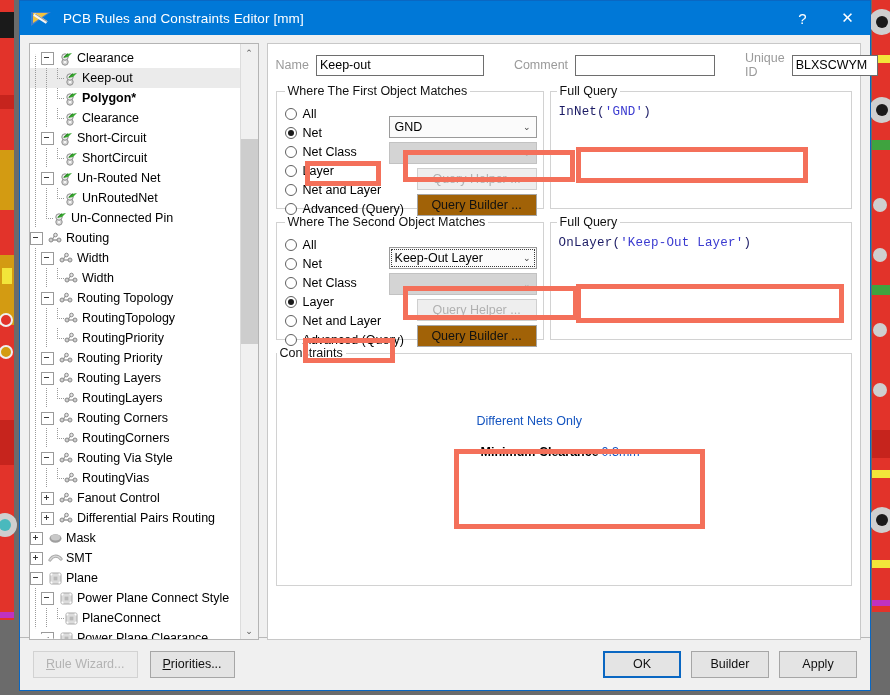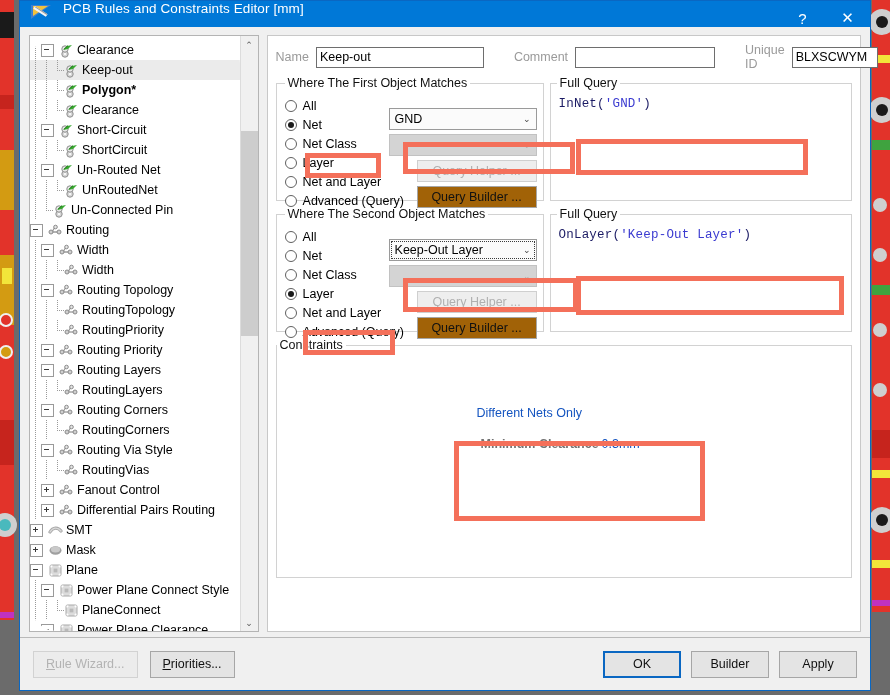--- a/index.html
+++ b/index.html
@@ -16,21 +16,21 @@
   #bg-right{right:0;width:32px;}
   .bg-canvas{position:absolute;top:0;left:0;}
 
   
   #dialog{
     position:absolute;left:19px;top:0;width:852px;height:691px;
     background:#f0f0f0;border:1px solid #0a67c2;
     box-sizing:border-box;display:flex;flex-direction:column;
   }
   #titlebar{
-    height:26px;background:#0078d7;color:#fff;display:flex;align-items:flex-start;
+    height:34px;background:#0078d7;color:#fff;display:flex;align-items:center;
     flex:0 0 auto;position:relative;
   }
   #titlebar .tb-icon{width:26px;height:20px;margin-left:9px;margin-right:8px;position:relative;}
   #titlebar .tb-title{font-size:13.5px;letter-spacing:.1px;}
   .tb-btns{position:absolute;right:0;top:0;height:34px;display:flex;}
   .tb-btn{width:45px;height:34px;display:flex;align-items:center;justify-content:center;
     color:#fff;font-size:15px;cursor:default;}
 
   #body{flex:1 1 auto;position:relative;padding:8px 9px 0 9px;display:flex;gap:8px;min-height:0;}
 
@@ -102,21 +102,21 @@
     background:#a16207;font-size:12.5px;display:flex;align-items:center;justify-content:center;
     color:#111;cursor:default;}
   .btn.disabled{color:#b0b0b0;background:#eeeeee;border-color:#cfcfcf;}
 
   .consbox{margin-top:6px;height:240px;box-sizing:border-box;position:relative;}
 
   
   #consgraph{position:absolute;left:0;top:0;width:100%;height:100%;}
   .cg-label{position:absolute;font-size:12.5px;white-space:nowrap;}
   .cg-blue{color:#1555c0;}
-  .cg-dark{color:#737373;}
+  .cg-dark{color:#000000;}
 
   
   .anno{position:absolute;border:5px solid #f4705a;box-sizing:border-box;pointer-events:none;}
 
   
   #footer{flex:0 0 auto;height:52px;border-top:1px solid #b9b9b9;background:#f0f0f0;
     display:flex;align-items:center;padding:0 13px;}
   .fbtn{height:27px;min-width:75px;padding:0 12px;border:1px solid #a6a6a6;background:#e4e4e4;
     font-size:12.5px;display:flex;align-items:center;justify-content:center;color:#111;cursor:default;
     box-sizing:border-box;}
@@ -505,33 +505,33 @@
                 <circle cx="3" cy="9" r="2" fill="#cfcfcf" stroke="#8a8a8a" stroke-width="1"></circle>
                 <circle cx="11" cy="9" r="2" fill="#cfcfcf" stroke="#8a8a8a" stroke-width="1"></circle>
                 <circle cx="7.5" cy="4" r="1.8" fill="#e4e4e4" stroke="#8a8a8a" stroke-width="1"></circle>
               </svg></span>
             <span class="tlabel">Differential Pairs Routing</span>
           </div>
           <div class="trow">
             <span class="expander plus"></span>
             <span class="spacer" style="width:4px"></span>
             <span class="ticon"><svg width="15" height="15" viewBox="0 0 15 15">
+                <ellipse cx="7.5" cy="7.5" rx="6" ry="4.2" fill="#9f9f9f"></ellipse>
+                <ellipse cx="7.5" cy="6.6" rx="4.6" ry="3" fill="#c9c9c9"></ellipse>
+              </svg></span>
+            <span class="tlabel">Mask</span>
+          </div>
+          <div class="trow">
+            <span class="expander plus"></span>
+            <span class="spacer" style="width:4px"></span>
+            <span class="ticon"><svg width="15" height="15" viewBox="0 0 15 15">
                 <path d="M2,9 C5,4 10,4 13,8" stroke="#a8a8a8" stroke-width="3.2" fill="none" stroke-linecap="round"></path>
                 <path d="M2,9 C5,4 10,4 13,8" stroke="#d8d8d8" stroke-width="1.4" fill="none" stroke-linecap="round"></path>
               </svg></span>
             <span class="tlabel">SMT</span>
-          </div>
-          <div class="trow">
-            <span class="expander plus"></span>
-            <span class="spacer" style="width:4px"></span>
-            <span class="ticon"><svg width="15" height="15" viewBox="0 0 15 15">
-                <ellipse cx="7.5" cy="7.5" rx="6" ry="4.2" fill="#9f9f9f"></ellipse>
-                <ellipse cx="7.5" cy="6.6" rx="4.6" ry="3" fill="#c9c9c9"></ellipse>
-              </svg></span>
-            <span class="tlabel">Mask</span>
           </div>
           <div class="trow">
             <span class="expander"></span>
             <span class="spacer" style="width:4px"></span>
             <span class="ticon"><svg width="15" height="15" viewBox="0 0 15 15">
                 <rect x="2" y="2" width="11" height="11" rx="1.5" fill="#dcdcdc" stroke="#a8a8a8" stroke-width="1"></rect>
                 <path d="M4.5,3.2 L3.2,3.2 L3.2,4.5 M10.5,3.2 L11.8,3.2 L11.8,4.5 M4.5,11.8 L3.2,11.8 L3.2,10.5 M10.5,11.8 L11.8,11.8 L11.8,10.5" stroke="#ffffff" stroke-width="1.3" fill="none"></path>
                 <rect x="5.6" y="5.6" width="3.8" height="3.8" fill="#b9b9b9"></rect>
               </svg></span>
             <span class="tlabel">Plane</span>

